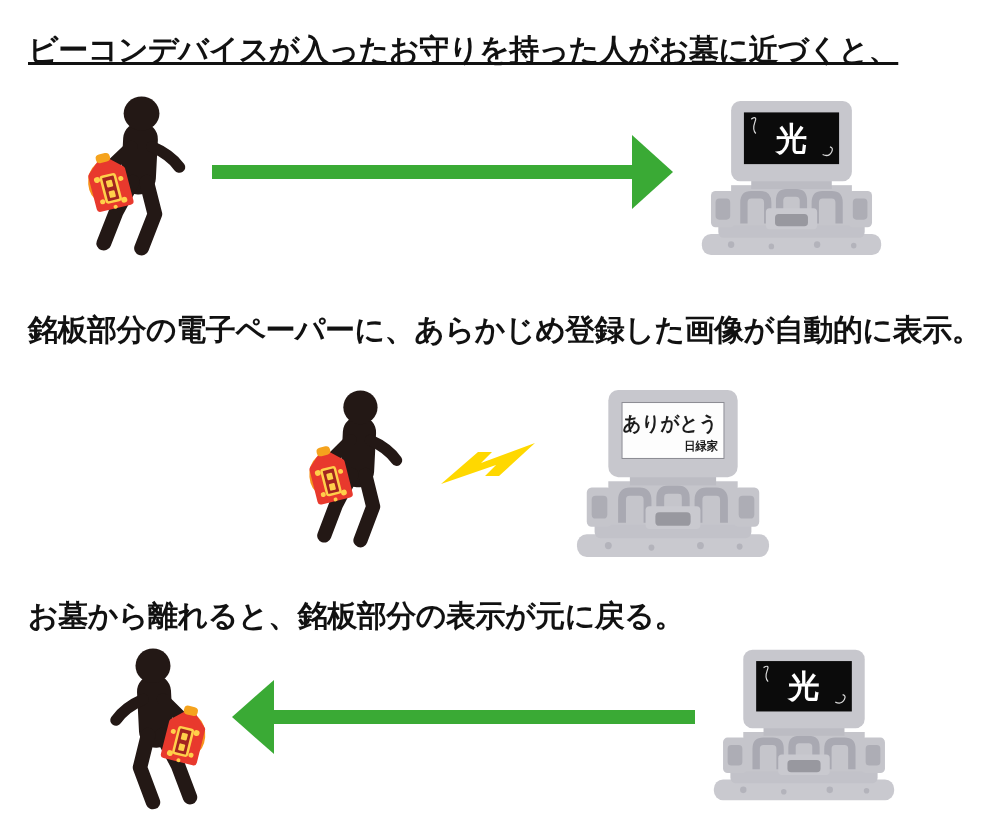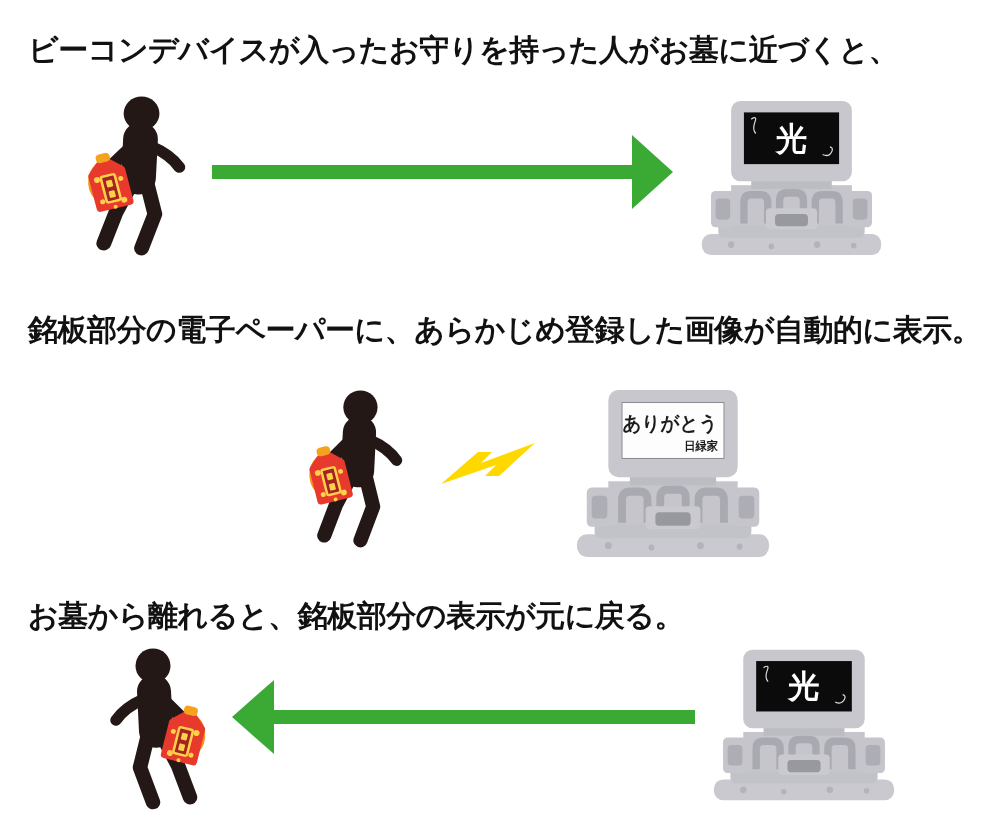--- a/index.html
+++ b/index.html
@@ -69,21 +69,21 @@
       <rect x="72" y="114" width="56" height="22" rx="4" fill="#c9c9cf"></rect>
       <rect x="82" y="120" width="36" height="13" rx="4" fill="#98989f"></rect>
       <rect x="56" y="84" width="88" height="10" fill="#bcbcc3"></rect>
       <rect x="34" y="2" width="132" height="84" rx="10" fill="#c7c7cd"></rect>
     </g>
   </defs>
 </svg>
 
 <div id="stage">
 
-  <div class="caption" style="top:30px;">ビーコンデバイスが入ったお守りを持った人がお墓に近づくと、</div>
+  <div class="caption" style="top:30px;text-decoration:underline;">ビーコンデバイスが入ったお守りを持った人がお墓に近づくと、</div>
 
   <svg class="abs" style="left:70px;top:94px;" width="138" height="166" viewBox="0 0 135 170" preserveAspectRatio="none">
     <use href="#person-walking" xlink:href="#person-walking"></use>
   </svg>
 
   <svg class="abs" style="left:212px;top:133px;" width="462" height="78" viewBox="0 0 462 78">
     <g fill="#3aaa35">
       <rect x="0" y="32" width="424" height="14"></rect>
       <polygon points="420,2 420,76 461,39"></polygon>
     </g>

